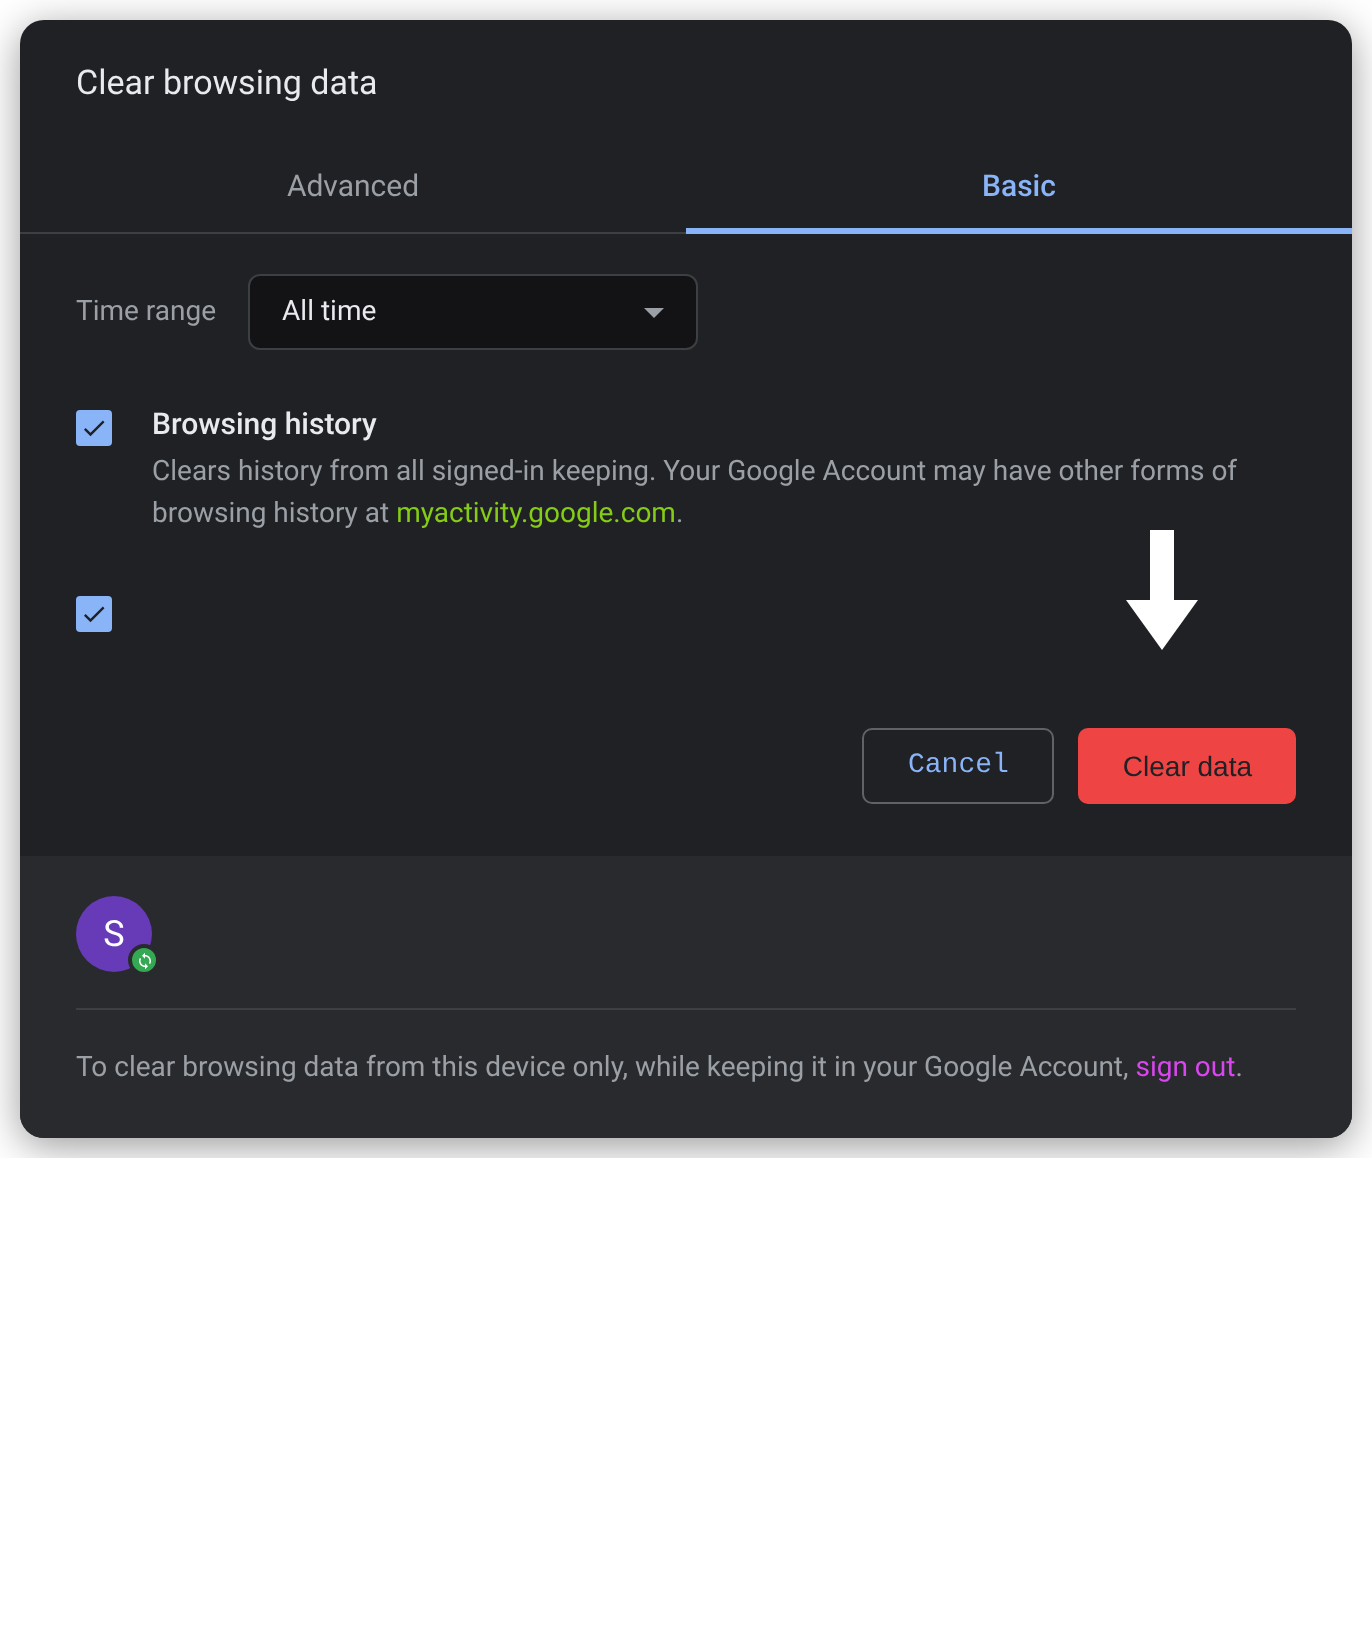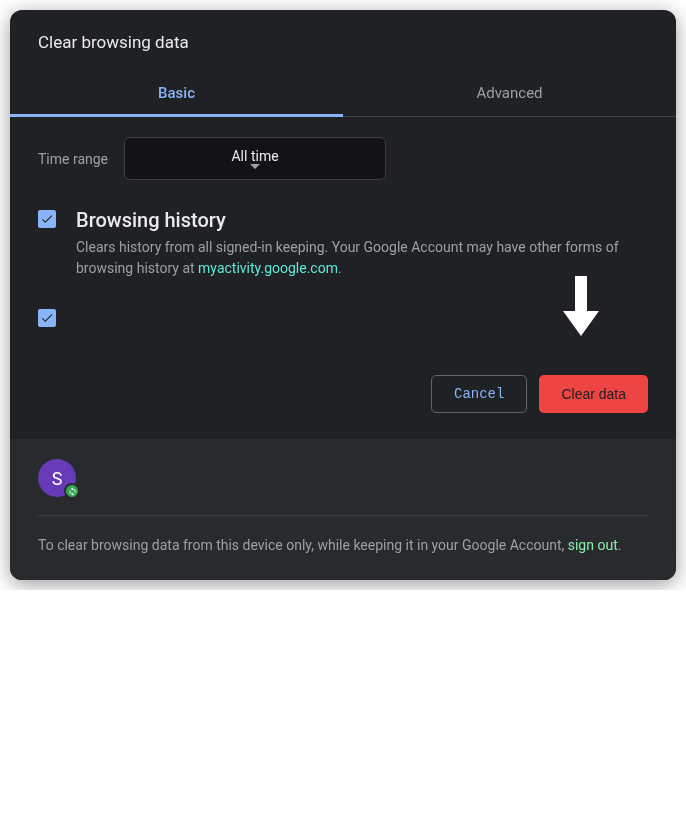--- a/index.html
+++ b/index.html
@@ -79,23 +79,22 @@
     .time-select {
       background: #131316;
       border: 1px solid #3c4043;
       border-radius: 6px;
       padding: 10px 16px;
       color: #e8eaed;
       font-size: 14px;
       display: flex;
       align-items: center;
       justify-content: space-between;
-      width: 262px;
-      cursor: pointer;
-      flex-direction: column;
+      width: 225px;
+      cursor: pointer;
     }
     
     .dropdown-arrow {
       width: 0;
       height: 0;
       border-left: 5px solid transparent;
       border-right: 5px solid transparent;
       border-top: 5px solid #9aa0a6;
     }
     
@@ -123,33 +122,33 @@
       width: 14px;
       height: 14px;
     }
     
     .option-text {
       flex: 1;
     }
     
     .option-title {
       color: #e8eaed;
-      font-size: 20px;
+      font-size: 15px;
       font-weight: 500;
       margin-bottom: 5px;
     }
     
     .option-desc {
       color: #9aa0a6;
       font-size: 14px;
       line-height: 1.5;
     }
     
     .option-desc a {
-      color: #5eead4;
+      color: #84cc16;
       text-decoration: none;
       cursor: pointer;
     }
     
     .hint-arrow {
       position: absolute;
       right: 75px;
       bottom: 240px;
     }
     
@@ -235,35 +234,35 @@
       margin-bottom: 18px;
     }
     
     .footer-text {
       color: #9aa0a6;
       font-size: 14px;
       line-height: 1.6;
     }
     
     .footer-text a {
-      color: #86efac;
+      color: #d946ef;
       text-decoration: none;
       cursor: pointer;
     }
   </style>
 </head>
 <body>
 
 <div class="dialog">
 
   <div class="dialog-title">Clear browsing data</div>
 
   <div class="tabs">
+    <div class="tab">Advanced</div>
     <div class="tab active">Basic</div>
-    <div class="tab">Advanced</div>
   </div>
 
   <div class="content">
 
     <div class="time-row">
       <span class="time-label">Time range</span>
       <div class="time-select">
         <span>All time</span>
         <span class="dropdown-arrow"></span>
       </div>

